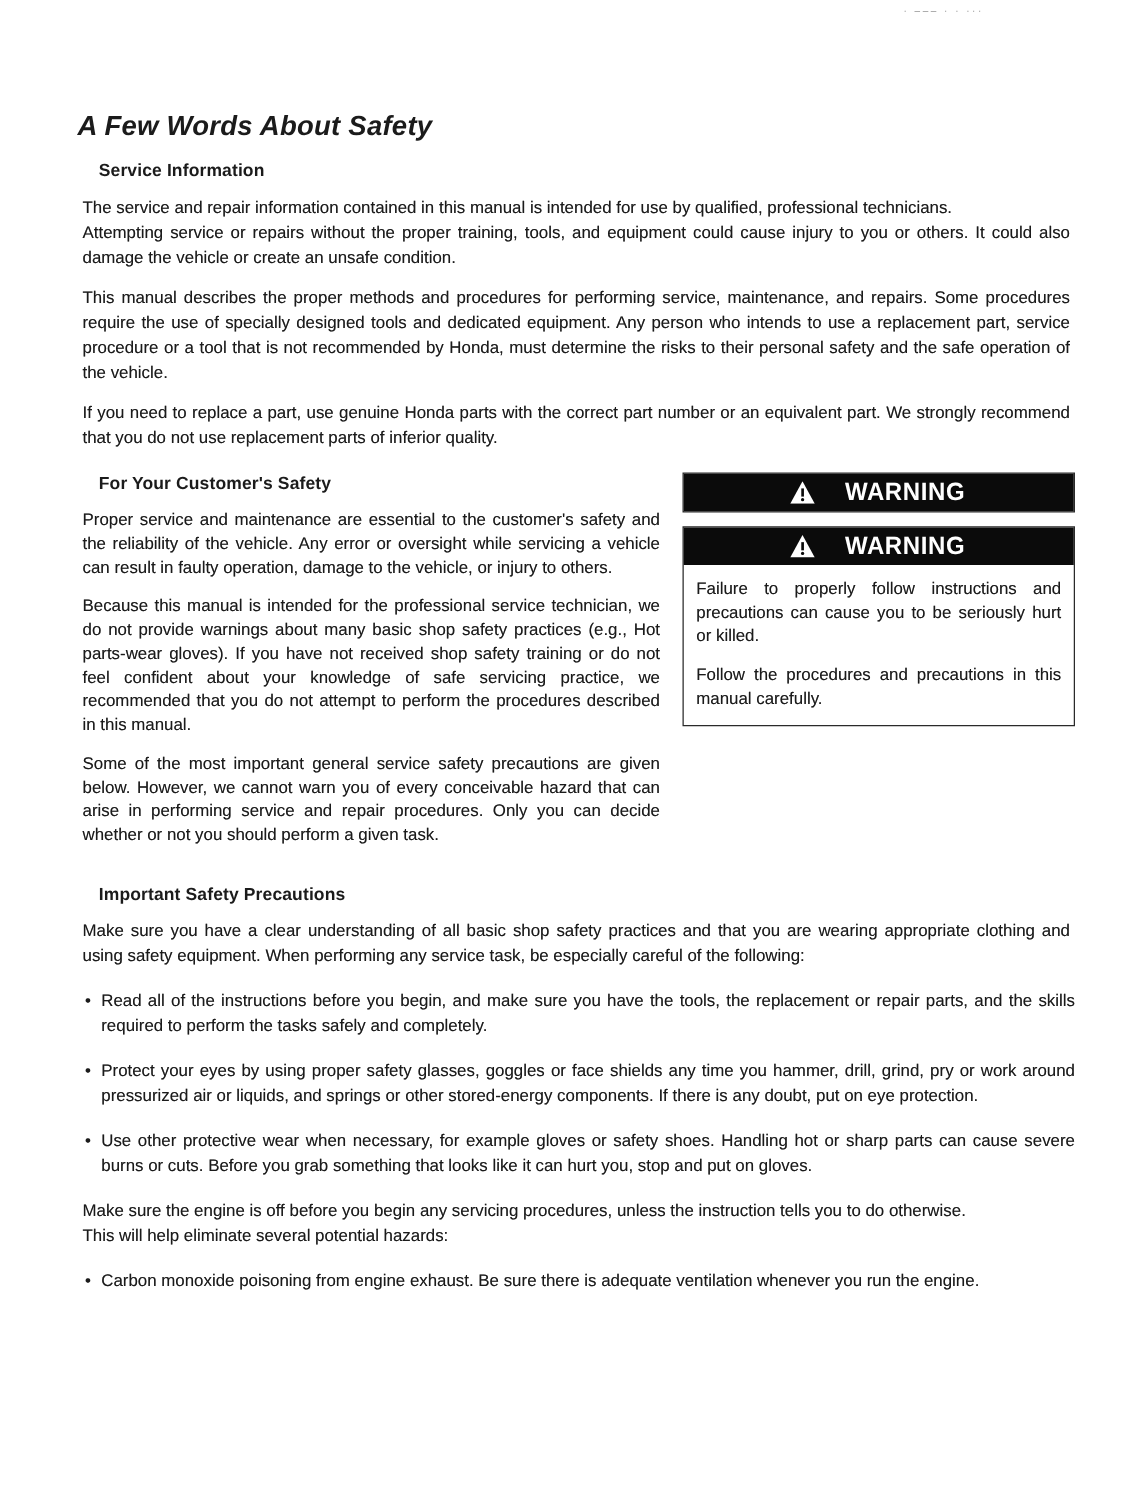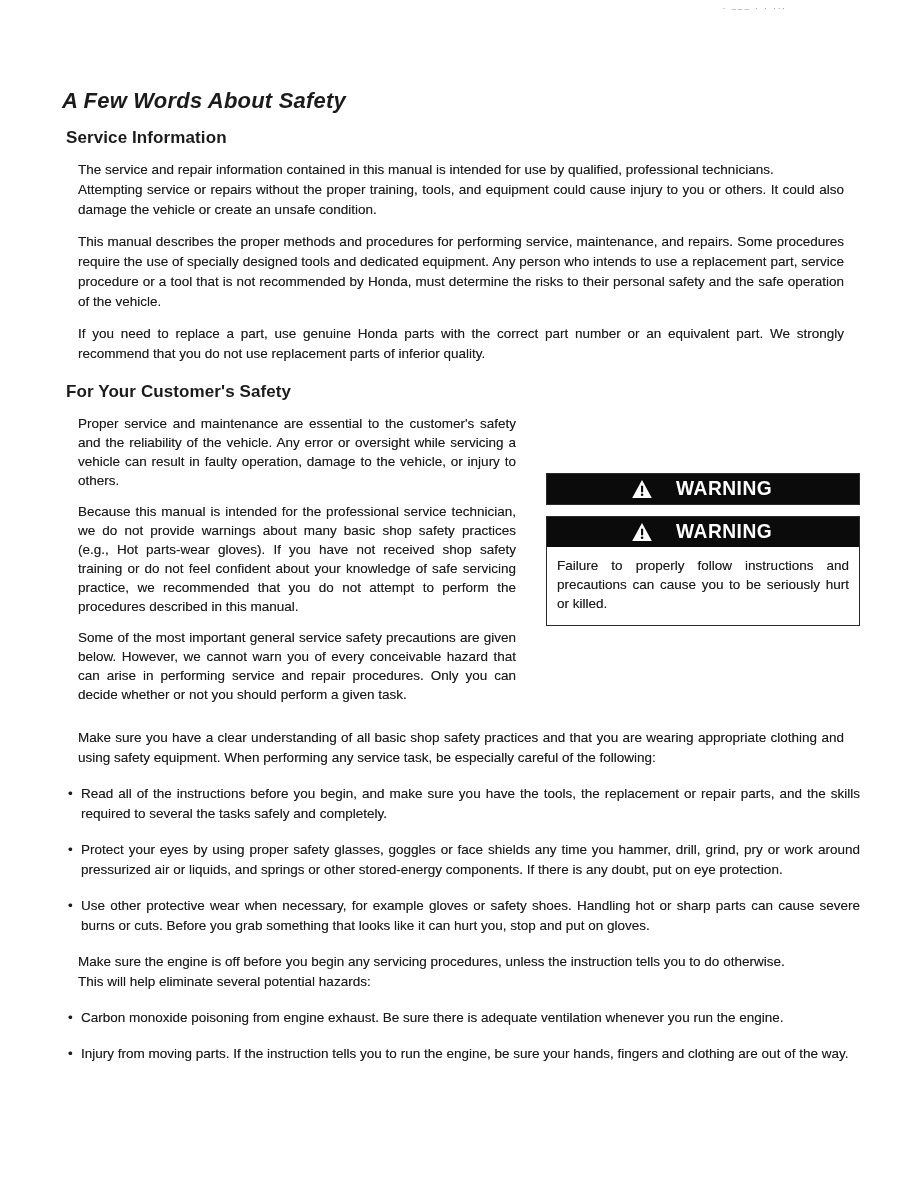--- a/index.html
+++ b/index.html
@@ -27,38 +27,38 @@
     box-sizing: content-box;
   }
   .doc-title {
     font-size: 22px;
     font-weight: bold;
     font-style: italic;
     margin: 0 0 12px 0;
     letter-spacing: 0.2px;
   }
   h2.section-heading {
-    font-size: 17px;
+    font-size: 14px;
     font-weight: bold;
-    margin: 14px 0 8px 4px;
+    margin: 14px 0 8px 17px;
     letter-spacing: 0.1px;
   }
   p.body-text {
     font-size: 13.5px;
     line-height: 20px;
-    margin: 12px 16px;
+    margin: 12px 4px;
     text-align: justify;
     white-space: pre-line;
     text-shadow: 0 0 0.4px rgba(0,0,0,0.45);
   }
   .two-col {
     display: flex;
     gap: 14px;
     margin-top: 18px;
-    align-items: center;
+    align-items: flex-start;
   }
   .col-left { width: 470px; }
   .col-left h2.section-heading { margin-top: 0; }
   .col-left .spacer-heading { margin-top: 16px; }
   .col-left p.body-text { line-height: 19px; }
   .col-right {
     width: 314px;
     display: flex;
     flex-direction: column;
     gap: 11px;
@@ -155,38 +155,39 @@
         <div class="warning-header">
           <svg class="warn-icon" viewBox="0 0 24 22" aria-hidden="true">
             <path d="M12 0 L24 22 L0 22 Z" fill="#ffffff"></path>
             <rect x="10.8" y="7" width="2.6" height="8" fill="#0b0b0b"></rect>
             <circle cx="12.1" cy="18" r="1.6" fill="#0b0b0b"></circle>
           </svg>
           <span class="warn-label">WARNING</span>
         </div>
         <div class="warning-body">
           <p class="body-text">Failure to properly follow instructions and precautions can cause you to be seriously hurt or killed.</p>
+          <p class="body-text">Follow the procedures and precautions in this manual carefully.</p>
         </div>
       </div>
 
     </div>
   </div>
 
   <section class="precautions">
+    <h2 class="section-heading">Important Safety Precautions</h2>
     <p class="body-text">Make sure you have a clear understanding of all basic shop safety practices and that you are wearing appropriate clothing and using safety equipment. When performing any service task, be especially careful of the following:</p>
 
     <ul class="bullet-list">
-      <li>Read all of the instructions before you begin, and make sure you have the tools, the replacement or repair parts, and the skills required to several the tasks safely and completely.</li>
+      <li>Read all of the instructions before you begin, and make sure you have the tools, the replacement or repair parts, and the skills required to perform the tasks safely and completely.</li>
       <li>Protect your eyes by using proper safety glasses, goggles or face shields any time you hammer, drill, grind, pry or work around pressurized air or liquids, and springs or other stored-energy components. If there is any doubt, put on eye protection.</li>
       <li>Use other protective wear when necessary, for example gloves or safety shoes. Handling hot or sharp parts can cause severe burns or cuts. Before you grab something that looks like it can hurt you, stop and put on gloves.</li>
     </ul>
 
     <p class="body-text">Make sure the engine is off before you begin any servicing procedures, unless the instruction tells you to do otherwise.
 This will help eliminate several potential hazards:</p>
 
     <ul class="bullet-list">
       <li>Carbon monoxide poisoning from engine exhaust. Be sure there is adequate ventilation whenever you run the engine.</li>
-      <li>Injury from moving parts. If the instruction tells you to run the engine, be sure your hands, fingers and clothing are out of the way.</li>
     </ul>
 
   </section>
 
 </div>
 
 </body></html>

